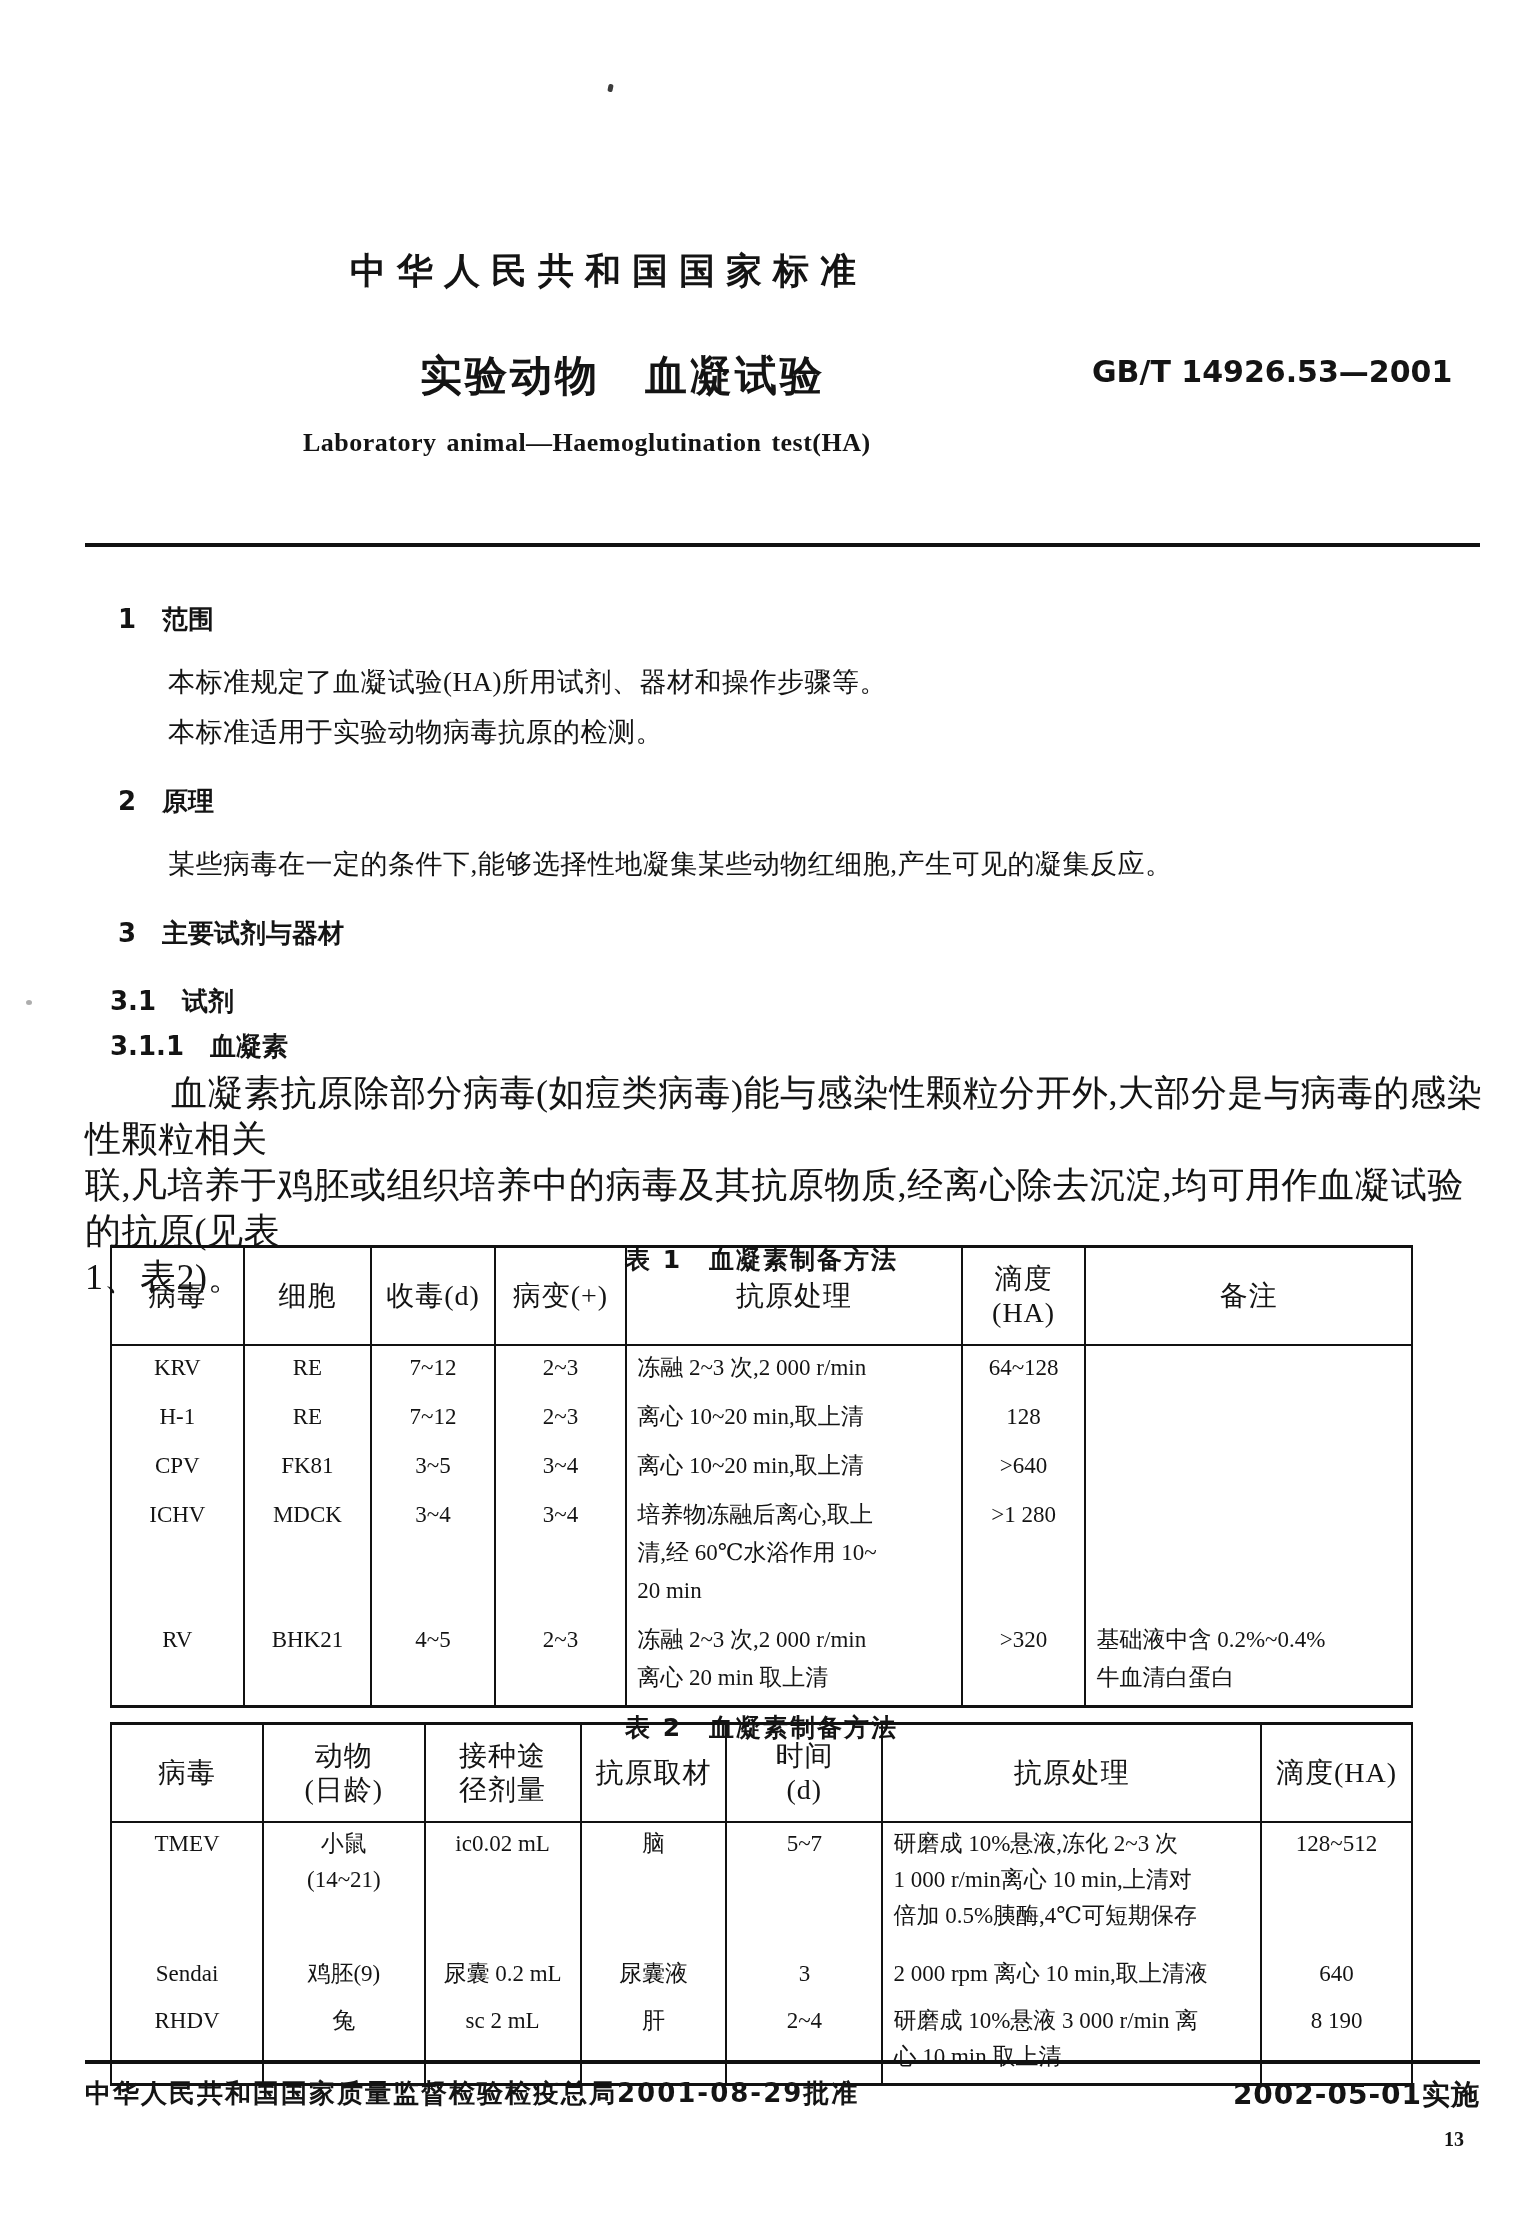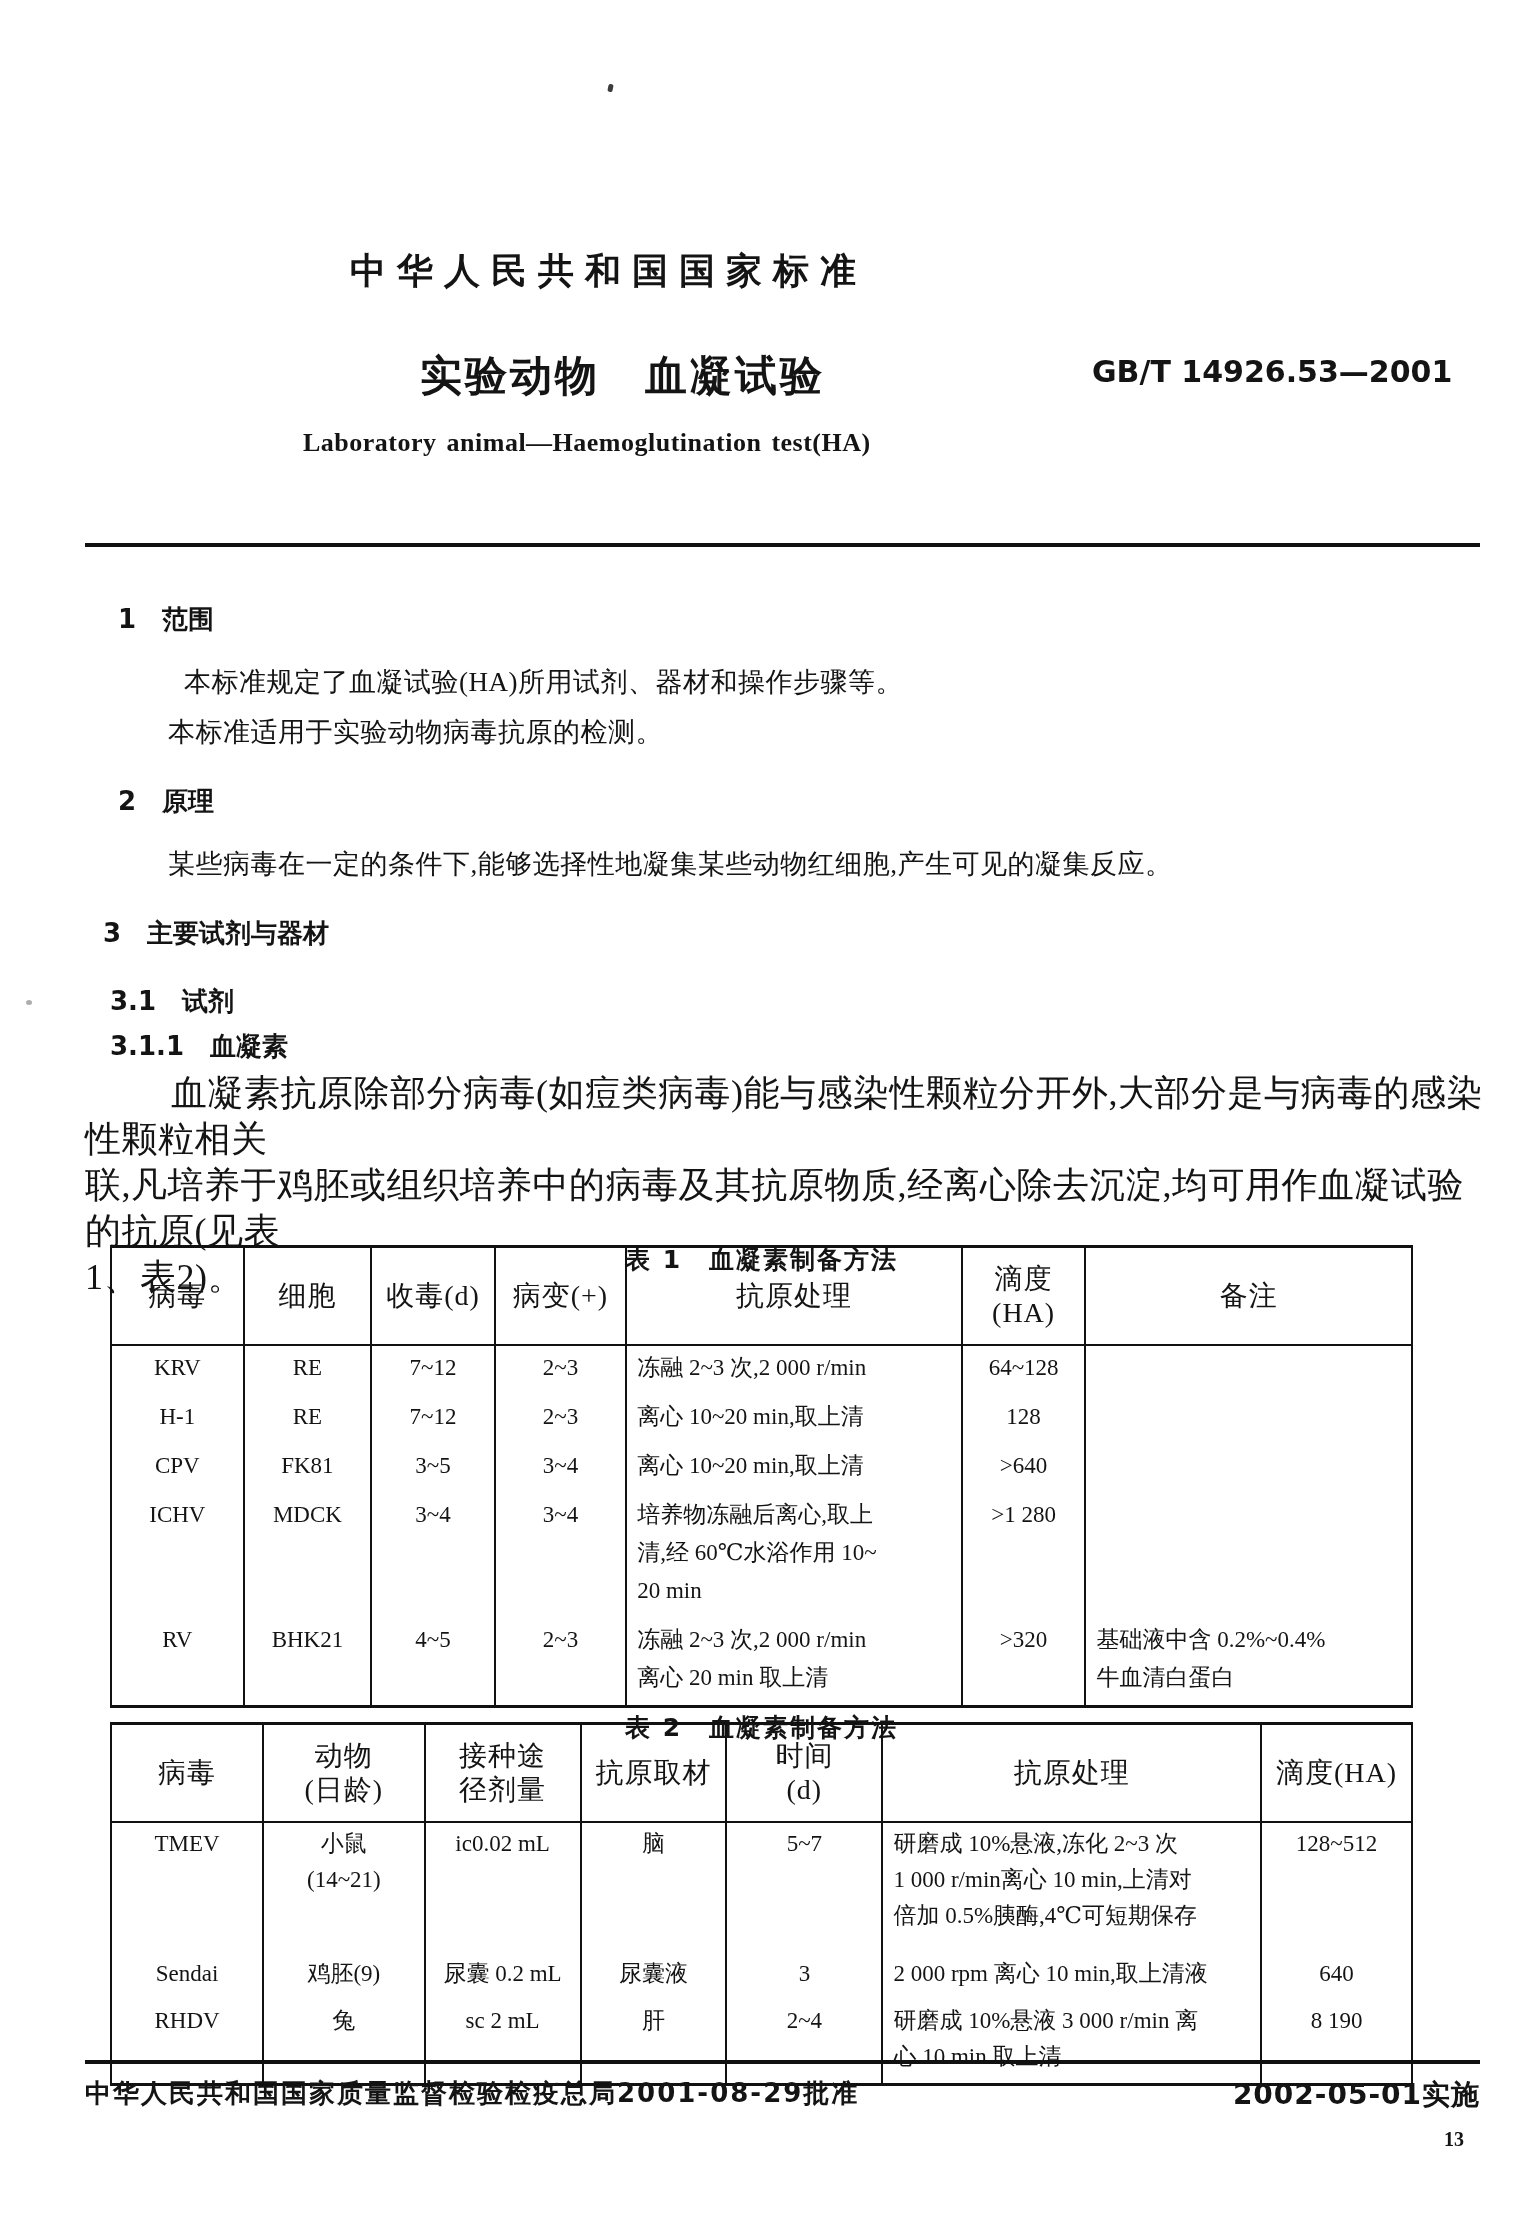--- a/index.html
+++ b/index.html
@@ -52,31 +52,31 @@
   }
 
   
   .heading {
     font-size: 26px; font-weight: 700;
     white-space: nowrap;
     font-family: "DejaVu Sans", sans-serif;
   }
   .h-s1   { left: 118px; top: 602px; }
   .h-s2   { left: 118px; top: 784px; }
-  .h-s3   { left: 103px; top: 916px; }
+  .h-s3   { left: 118px; top: 916px; }
   .h-s31  { left: 110px; top: 984px; }
   .h-s311 { left: 110px; top: 1029px; }
 
   .bodytext {
     font-size: 27px; font-weight: 400;
     letter-spacing: 0.5px;
     font-family: "Liberation Serif", "DejaVu Serif", serif;
     white-space: nowrap;
   }
-  .p-s1a { left: 168px; top: 664px; margin-left: 16px; }
+  .p-s1a { left: 168px; top: 664px; }
   .p-s1b { left: 168px; top: 714px; }
   .p-s2a { left: 168px; top: 846px; }
   .p-block {
     left: 85px; top: 1070px;
     width: 1400px;
     font-size: 36px; letter-spacing: 0.5px;
     font-family: "Liberation Serif", "DejaVu Serif", serif;
     line-height: 46px;
     text-indent: 86px;
     white-space: pre-line;

